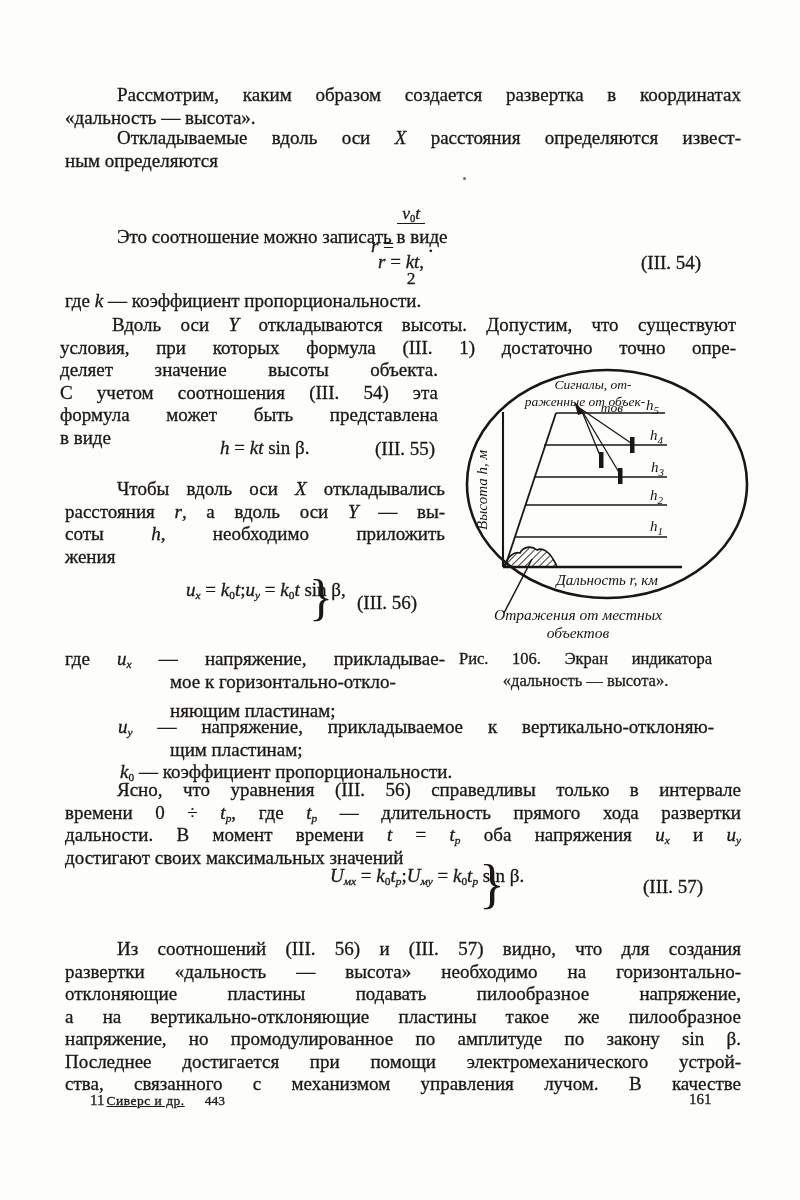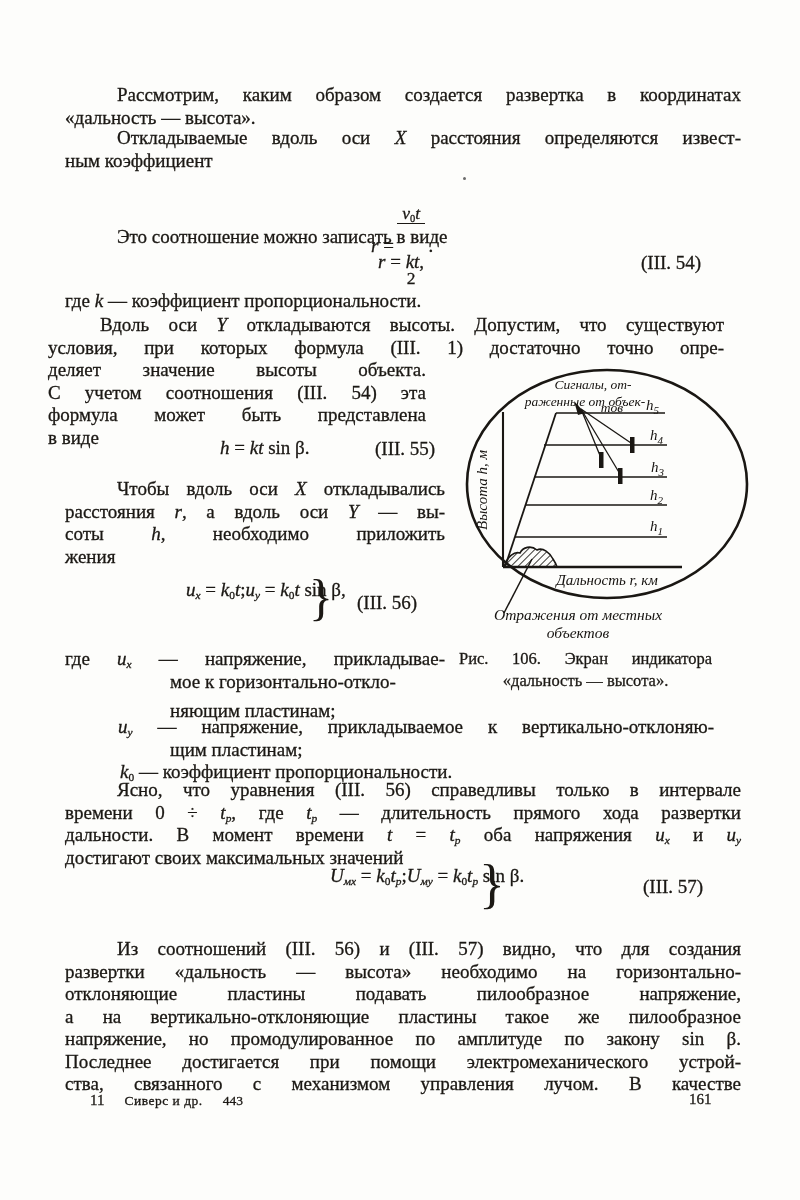--- a/index.html
+++ b/index.html
@@ -30,38 +30,38 @@
   .cap1{text-align:justify;text-align-last:justify;white-space:nowrap;}
   .cap2{text-align:center;}
   .fig{position:absolute;}
   .fl{font:italic 15px "Liberation Serif","DejaVu Serif",serif;fill:#161310;}
   .hs{font-size:11px;}
   .sg{font:italic 13.5px "Liberation Serif","DejaVu Serif",serif;fill:#161310;}
   .ax{font:italic 15px "Liberation Serif","DejaVu Serif",serif;fill:#161310;}
   .rf{font:italic 15.5px "Liberation Serif","DejaVu Serif",serif;fill:#161310;}
   .footerL{position:absolute;display:flex;align-items:baseline;}
   .fed{font-size:15px;text-align:center;}
-  .fau{font-size:13.5px;margin-left:20px;letter-spacing:0.5px;}
+  .fau{font-size:13.5px;margin-left:2px;letter-spacing:0.5px;text-decoration:underline;}
   .fno{font-size:13.5px;margin-left:20px;}
   .pagenum{position:absolute;font-size:15px;}
   .straydot{position:absolute;width:3px;height:3px;border-radius:50%;background:#6b6b6b;}
 </style>
 </head>
 <body>
 
 <div class="page">
 
   <div class="para" style="left:65px;top:84px;width:676px">
     <div class="ln ind">Рассмотрим, каким образом создается развертка в координатах</div>
     <div class="ln nj">«дальность — высота».</div>
   </div>
 
   <div class="para" style="left:65px;top:127px;width:676px">
     <div class="ln ind"><span>Откладываемые вдоль оси </span><span class="it">X</span><span> расстояния определяются извест-</span></div>
-    <div class="ln nj">ным коэффициент</div>
+    <div class="ln nj">ным определяются</div>
   </div>
 
   <div class="frm f1" style="left:371px;top:160px">
     <span><span class="it">r</span><span> =</span></span>
     <span class="frac">
       <span class="fnum"><span class="it">v</span><sub>0</sub><span class="it">t</span></span>
       <span class="fden">2</span>
     </span>
     <span>.</span>
   </div>
@@ -71,21 +71,21 @@
     <div class="ln nj ind">Это соотношение можно записать в виде</div>
   </div>
 
   <div class="frm" style="left:378px;top:251px"><span class="it">r</span><span> = </span><span class="it">kt</span><span>,</span></div>
   <div class="tag" style="left:641px;top:252px">(III. 54)</div>
 
   <div class="para" style="left:65px;top:290px;width:676px">
     <div class="ln nj"><span>где  </span><span class="it">k</span><span> — коэффициент пропорциональности.</span></div>
   </div>
 
-  <div class="para" style="left:48px;top:314px;width:676px">
+  <div class="para" style="left:60px;top:314px;width:676px">
     <div class="ln ind"><span>Вдоль оси </span><span class="it">Y</span><span> откладываются высоты. Допустим, что существуют</span></div>
     <div class="ln">условия, при которых формула (III. 1) достаточно точно опре-</div>
     <div class="ln" style="width:378px">деляет значение высоты объекта.</div>
     <div class="ln" style="width:378px">С учетом соотношения (III. 54) эта</div>
     <div class="ln" style="width:378px">формула может быть представлена</div>
     <div class="ln nj" style="width:378px">в виде</div>
   </div>
 
   <div class="frm" style="left:220px;top:437px"><span class="it">h</span><span> = </span><span class="it">kt</span><span> sin β.</span></div>
   <div class="tag" style="left:375px;top:438px">(III. 55)</div>

